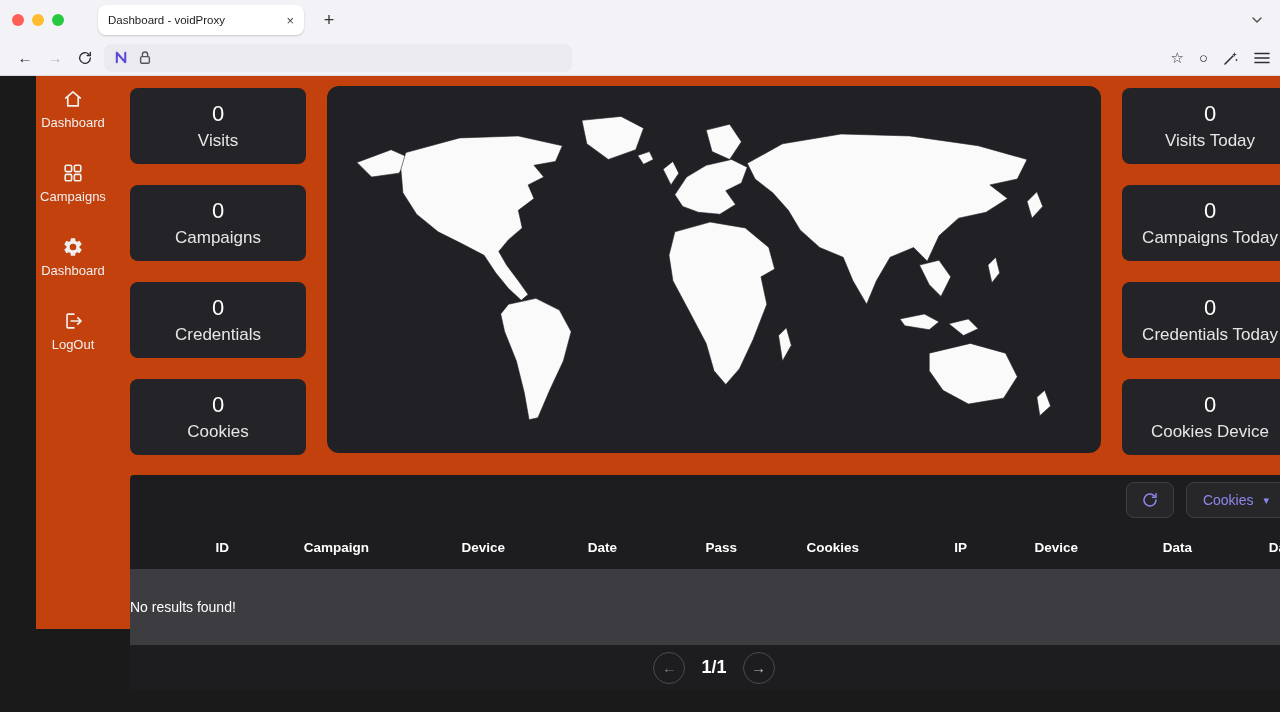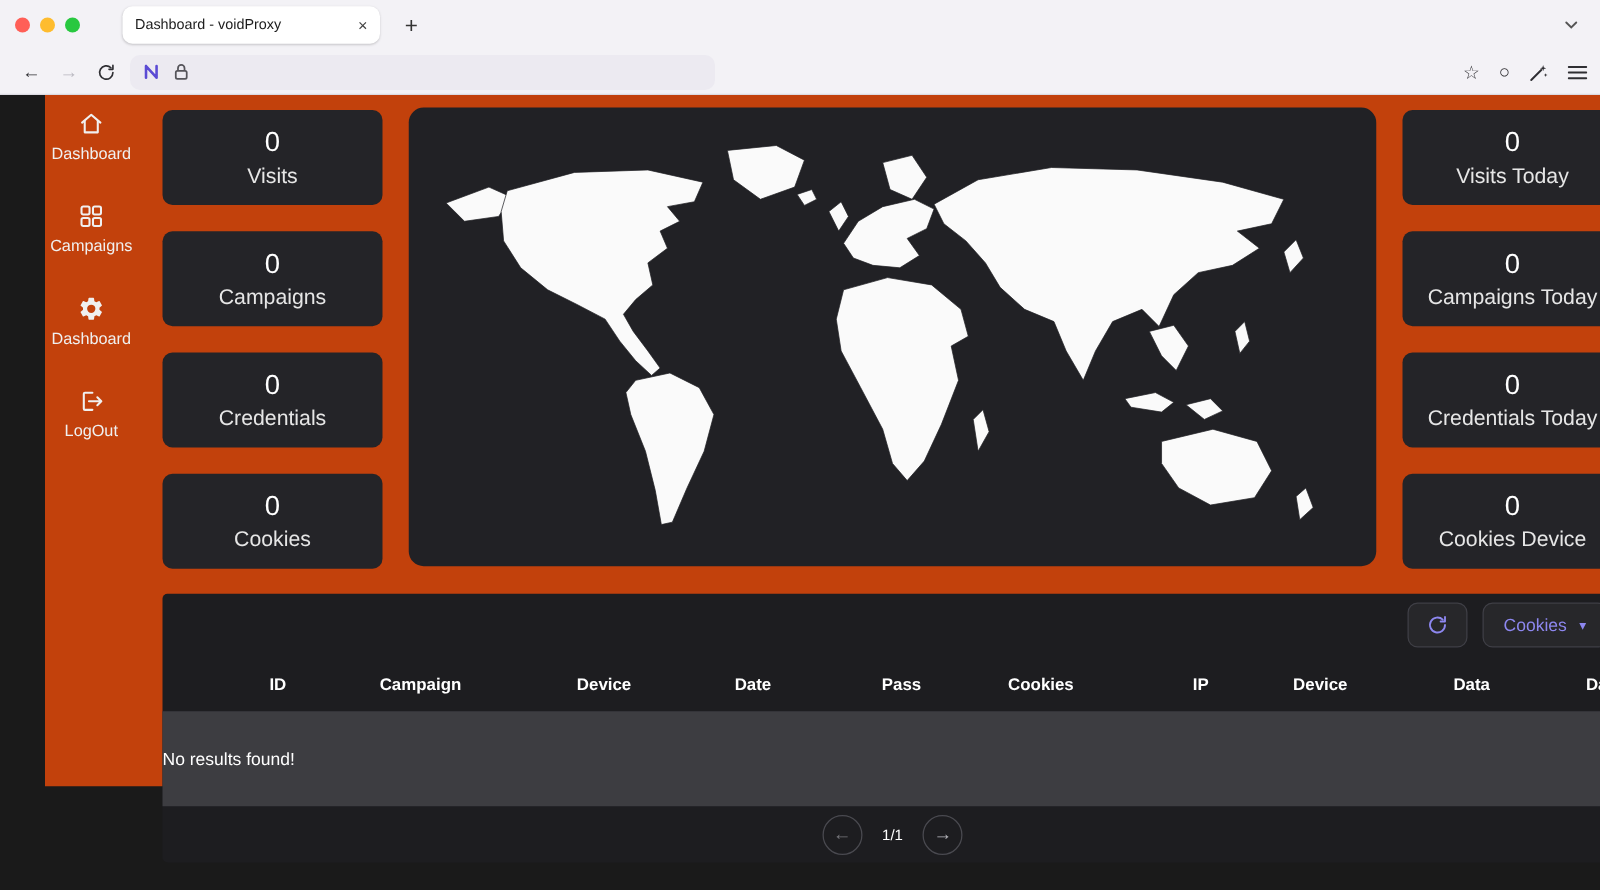--- a/index.html
+++ b/index.html
@@ -59,21 +59,21 @@
   .thead { display:grid; grid-template-columns:99px 140px 136px 112px 120px 122px 108px 111px 114px 1fr;
            height:44px; align-items:center; }
   .th { text-align:right; font-size:13.5px; font-weight:bold; color:#ffffff; }
   .empty-row { height:76px; background:#3d3d41; display:flex; align-items:center; justify-content:flex-start;
                font-size:14px; color:#ffffff; }
   .pagination { height:45px; display:flex; align-items:center; justify-content:center; gap:16px; }
   .page-btn { width:32px; height:32px; border-radius:50%; border:1px solid #4a4a50; background:transparent;
               display:flex; align-items:center; justify-content:center; font-size:15px; cursor:pointer; }
   .page-btn.prev { color:#77777c; }
   .page-btn.next { color:#b8b8be; }
-  .page-label { color:#ffffff; font-size:12px; }
+  .page-label { color:#ffffff; font-size:18px;font-weight:bold; }
 
   svg.icon { display:block; }
 </style>
 </head>
 <body>
 
 <div class="chrome">
   <div class="tabbar">
     <div class="lights">
       <span class="light red"></span>

